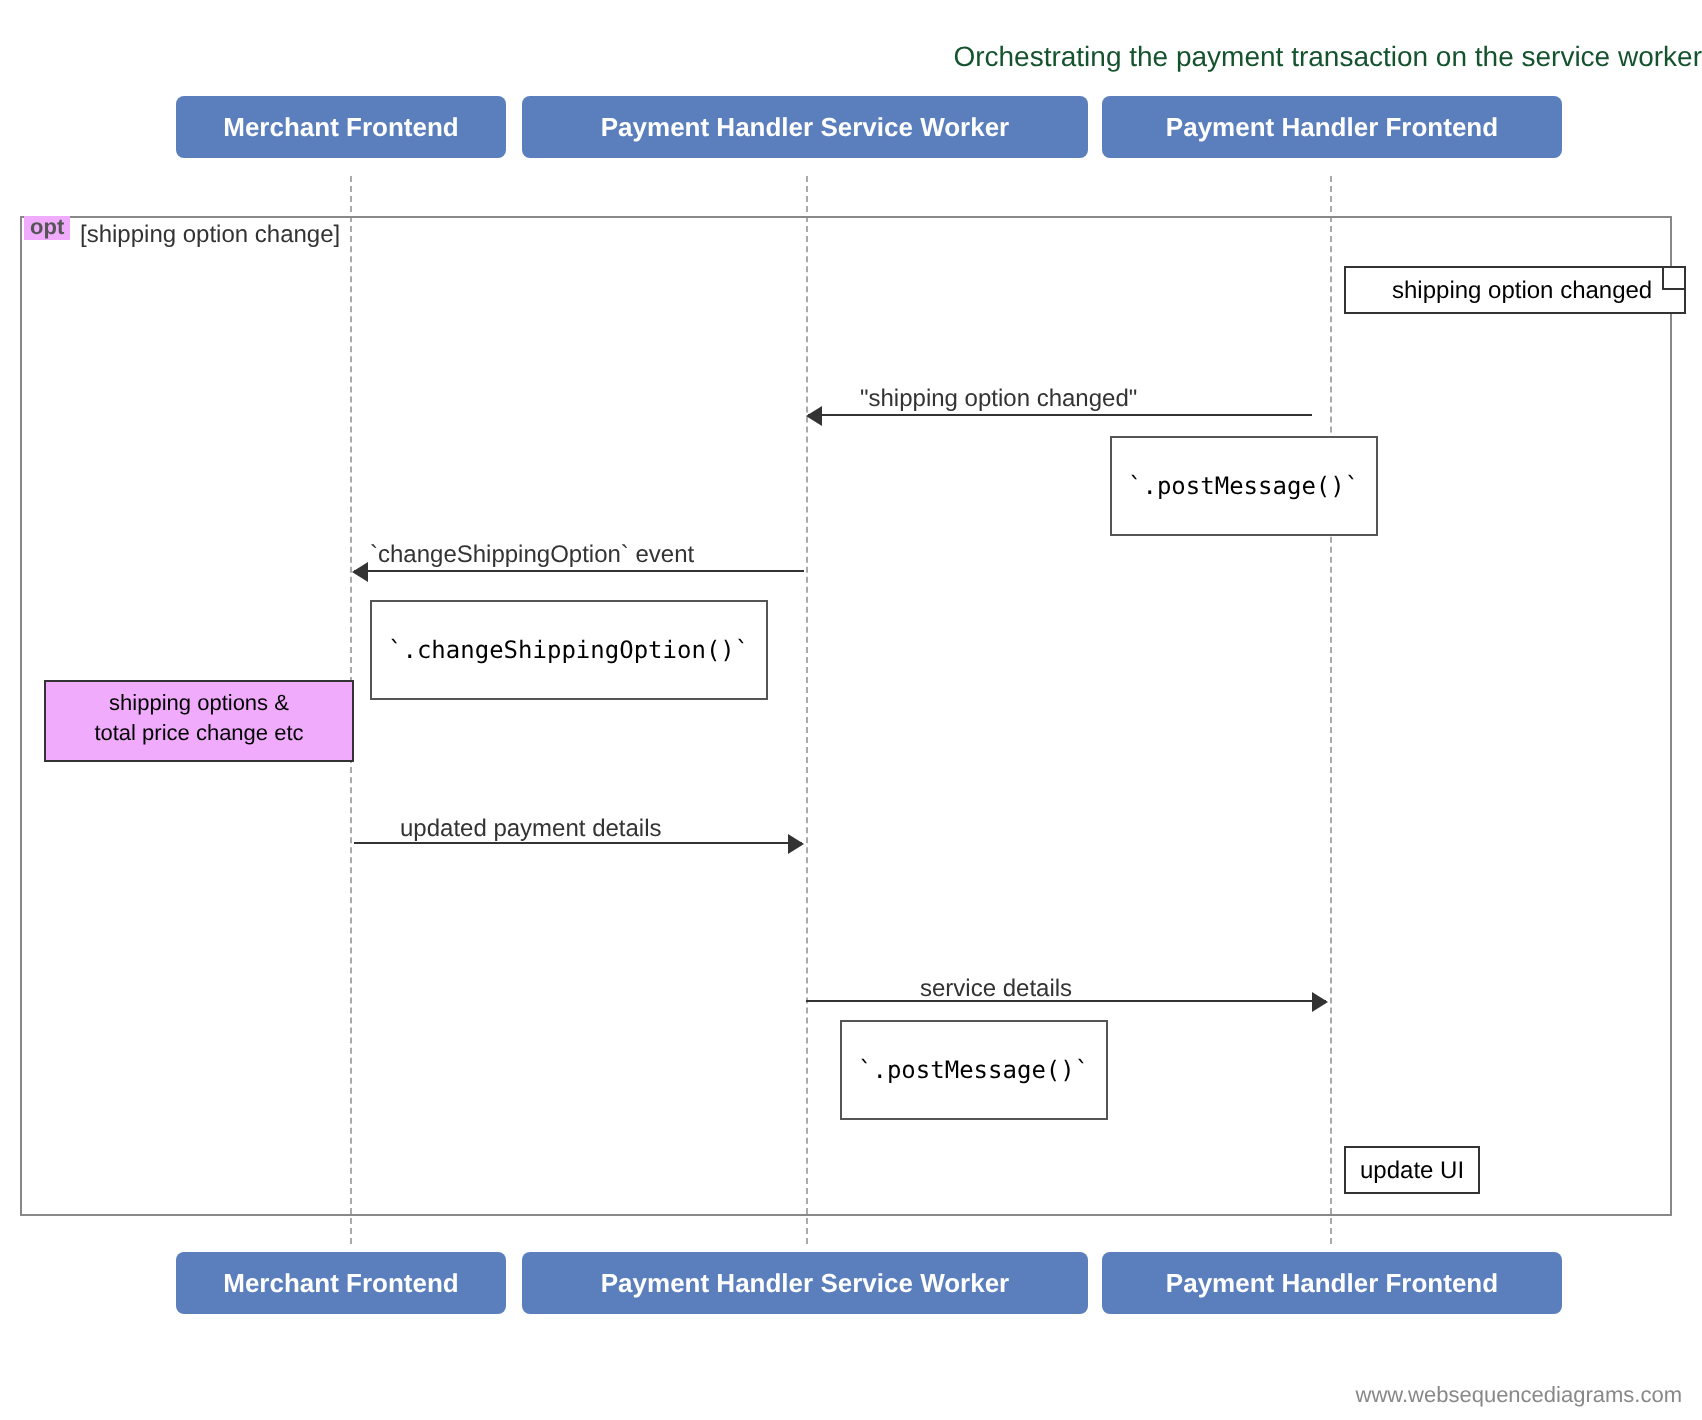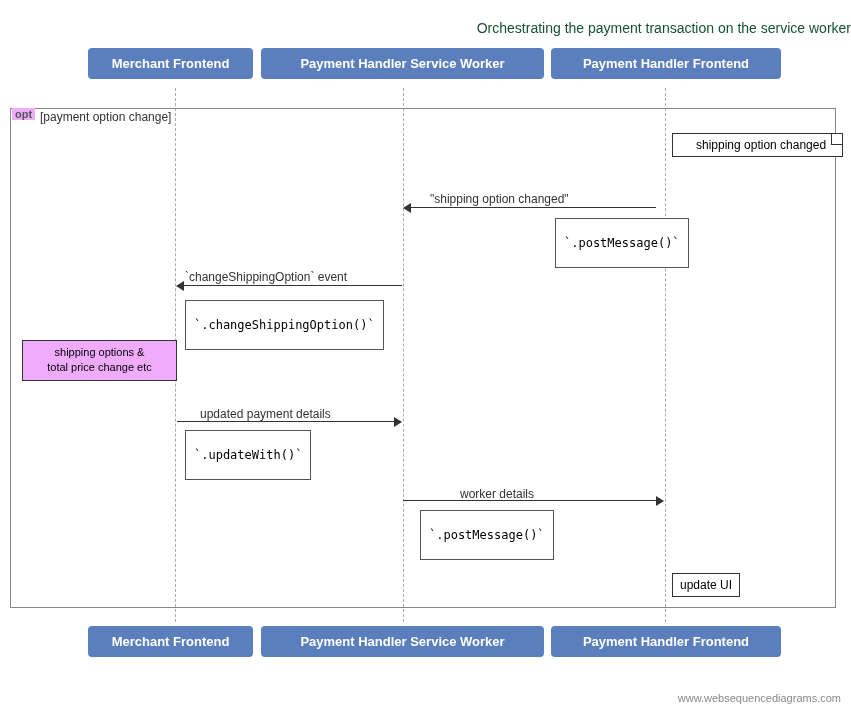--- a/index.html
+++ b/index.html
@@ -157,21 +157,21 @@
   <div class="actor-box" style="left:551px;top:48px;min-width:230px;">
     <span>Payment Handler Frontend</span>
   </div>
 
   <div class="lifeline" style="left:175px;top:88px;bottom:88px;"></div>
   <div class="lifeline" style="left:403px;top:88px;bottom:88px;"></div>
   <div class="lifeline" style="left:665px;top:88px;bottom:88px;"></div>
 
   <div class="opt-frame" style="left:10px;top:108px;width:826px;height:500px;"></div>
   <div class="opt-label" style="left:12px;top:108px;padding:0 3px;">opt</div>
-  <div class="opt-condition" style="left:40px;top:110px;">[payment option change]</div>
+  <div class="opt-condition" style="left:40px;top:110px;">[shipping option change]</div>
 
   <div class="note-box-folded" style="left:672px;top:133px;">
     <span>shipping option changed</span>
   </div>
 
   <div class="arrow-label" style="left:430px;top:192px;">
     <span>"shipping option changed"</span>
   </div>
 
   <div class="arrow arrow-left" style="left:404px;top:207px;width:252px;"></div>
@@ -189,26 +189,23 @@
     <span>`.changeShippingOption()`</span>
   </div>
 
   <div class="side-note" style="left:22px;top:340px;width:155px;">shipping options &amp;<br>total price change etc</div>
 
   <div class="arrow-label" style="left:200px;top:407px;">
     <span>updated payment details</span>
   </div>
   <div class="arrow" style="left:177px;top:421px;width:224px;"></div>
 
-  <div class="method-box" style="left:185px;top:430px;">
-    <span>`.updateWith()`</span>
-  </div>
 
   <div class="arrow-label" style="left:460px;top:487px;">
-    <span>worker details</span>
+    <span>service details</span>
   </div>
   <div class="arrow" style="left:403px;top:500px;width:260px;"></div>
 
   <div class="method-box" style="left:420px;top:510px;">
     <span>`.postMessage()`</span>
   </div>
 
   <div class="note-box" style="left:672px;top:573px;">
     <span>update UI</span>
   </div>

